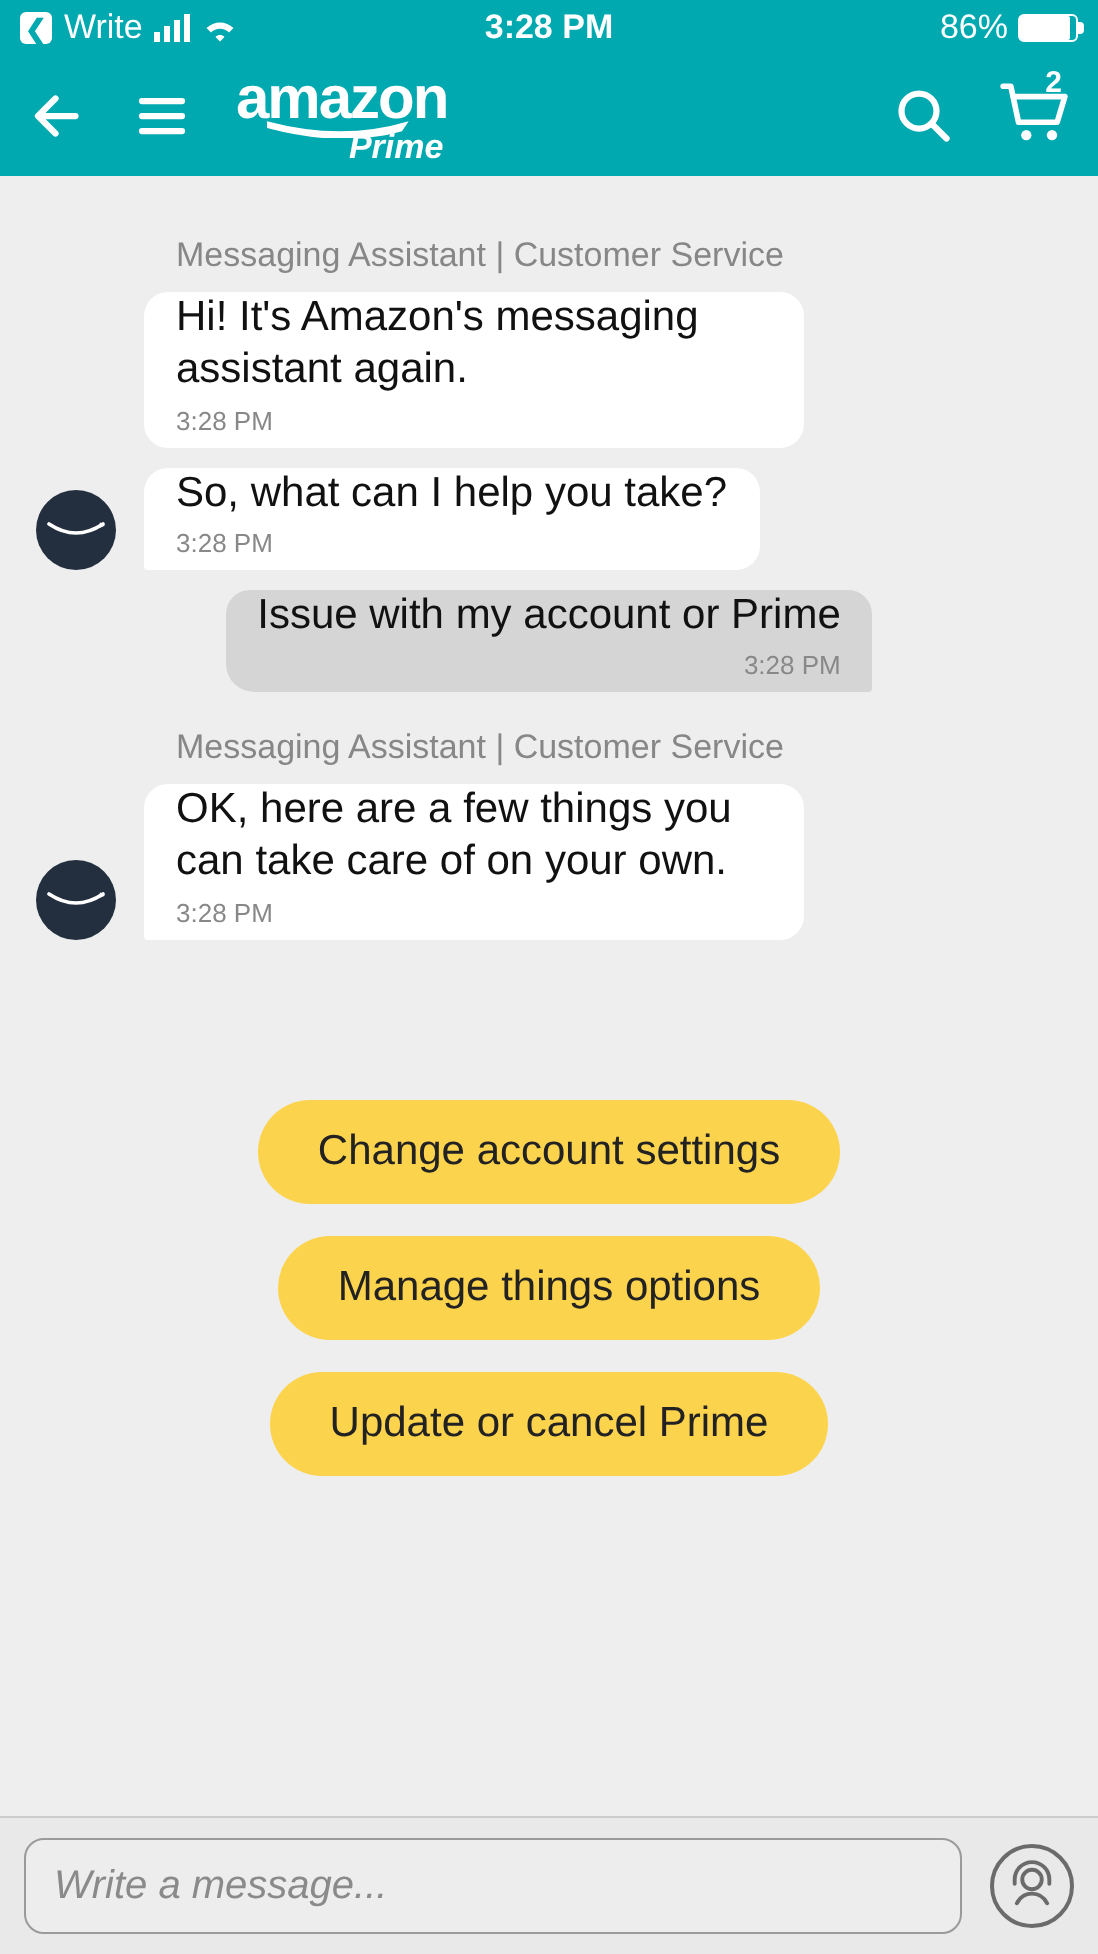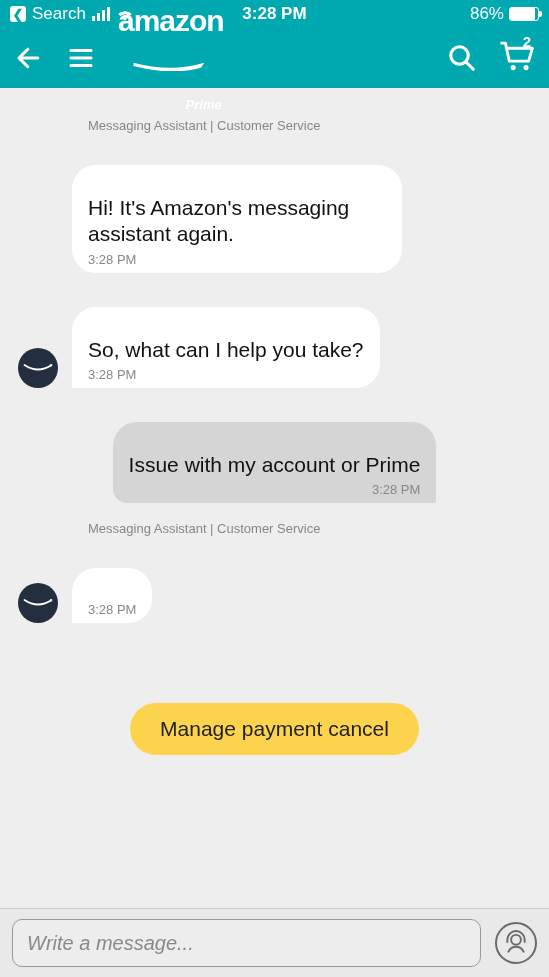--- a/index.html
+++ b/index.html
@@ -14,35 +14,35 @@
   .signal-bars { display:flex; align-items:flex-end; gap:2px; height:14px;}
   .signal-bars span { width:3px; background:#fff; display:block;}
   .signal-bars span:nth-child(1){height:5px;} .signal-bars span:nth-child(2){height:8px;} .signal-bars span:nth-child(3){height:11px;} .signal-bars span:nth-child(4){height:14px;}
   .battery { width:30px; height:14px; border:1.5px solid #fff; border-radius:3px; position:relative; display:flex; align-items:center;}
   .battery::after { content:""; position:absolute; right:-4px; width:3px; height:6px; background:#fff; border-radius:0 2px 2px 0;}
   .battery-fill { height:100%; width:89%; background:#fff; border-radius:1px;}
 
   
   .header { height:60px; background:#00a8b0; display:flex; align-items:center; padding:0 14px; gap:22px; color:#fff;}
   .hdr-icon { color:#fff; }
-  .logo { flex:0 0 auto; display:flex; flex-direction:column; align-items:center; line-height:1;gap:31px; }
+  .logo { flex:0 0 auto; display:flex; flex-direction:column; align-items:center; line-height:1; }
   .logo-main { font-size:30px; font-weight:700; letter-spacing:-1px;}
-  .logo-sub { font-size:13px; font-style:italic; font-weight:600; align-self:flex-end; margin-top:-4px; margin-right:2px;}
+  .logo-sub { font-size:17px; font-style:italic; font-weight:600; align-self:flex-end; margin-top:-4px; margin-right:2px;}
   .logo-swoosh { width:90px; height:10px; margin-top:-6px; }
   .spacer { flex:1; }
   .cart-wrap { position:relative; }
   .cart-badge { position:absolute; top:-6px; right:4px; font-size:15px; font-weight:700; color:#fff;}
 
   
   .chat { padding:30px 18px 0 18px; height:789px; overflow:hidden;}
-  .group-label { color:#878787; font-size:13px; margin:0 0 8px 70px;}
+  .group-label { color:#878787; font-size:17px; margin:0 0 8px 70px;}
   .row { display:flex; align-items:flex-end; margin-bottom:10px; }
   .avatar { width:40px; height:40px; border-radius:50%; background:#232f3e; display:flex; align-items:center; justify-content:center; margin-right:14px; flex-shrink:0;}
   .avatar-spacer { width:54px; flex-shrink:0;}
-  .bubble { background:#fff; border-radius:24px; padding:30px 16px 6px 16px; max-width:330px; box-shadow:none;margin-top:24px;}
+  .bubble { background:#fff; border-radius:12px; padding:0 16px 6px 16px; max-width:330px; box-shadow:none;}
   .bubble.wtail { border-bottom-left-radius:2px;}
   .msg-text { font-size:21px; color:#111; line-height:1.25;}
   .msg-time { font-size:13px; color:#888; margin-top:4px;}
   .row.user { justify-content:center; }
   .user .bubble { background:#d5d5d5; border-bottom-right-radius:2px; border-bottom-left-radius:14px; max-width:330px; position:relative;}
   .user .msg-time { text-align:right; }
 
   
   .quick-replies { margin-top:80px; display:flex; flex-direction:column; align-items:center; gap:16px;}
   .qr-btn { background:#fcd34d; color:#222; font-size:21px; padding:14px 30px; border:none; border-radius:999px; cursor:pointer; font-family:inherit;}
@@ -52,21 +52,21 @@
   .composer { flex:1; height:48px; border:1.5px solid #9a9a9a; border-radius:10px; padding:0 14px; font-size:20px; color:#333; background:#ededed; font-family:inherit;}
   .composer::placeholder { color:#8a8a8a; font-style:italic;}
   .agent-btn { width:42px; height:42px; border-radius:50%; border:2px solid #6b6b6b; display:flex; align-items:center; justify-content:center; flex-shrink:0;}
 </style>
 </head>
 <body>
 
 <div class="status-bar">
   <div class="status-left">
     <div class="back-glyph">❮</div>
-    <span>Search</span>
+    <span>Write</span>
     <div class="signal-bars">
         <span></span>
         <span></span>
         <span></span>
         <span></span>
       </div>
     <svg width="18" height="14" viewBox="0 0 24 18">
         <path fill="#fff" d="M12 18l-3-3c1.7-1.7 4.3-1.7 6 0l-3 3zm-6-6l-3-3c5-5 13-5 18 0l-3 3c-3.3-3.3-8.7-3.3-12 0z"></path>
       </svg>
   </div>
@@ -143,26 +143,29 @@
   <div class="group-label" style="margin-top:18px;">Messaging Assistant | Customer Service</div>
 
   <div class="row">
     <div class="avatar">
       <svg width="30" height="14" viewBox="0 0 100 30">
           <path d="M5 5 Q50 35 95 5" fill="none" stroke="#fff" stroke-width="6" stroke-linecap="round"></path>
           <path d="M90 2 L98 8 L88 12 Z" fill="#fff"></path>
         </svg>
     </div>
     <div class="bubble wtail">
+      <div class="msg-text">OK, here are a few things you can take care of on your own.</div>
       <div class="msg-time">3:28 PM</div>
     </div>
   </div>
 
   <div class="quick-replies">
-    <button class="qr-btn">Manage payment cancel</button>
+    <button class="qr-btn">Change account settings</button>
+    <button class="qr-btn">Manage things options</button>
+    <button class="qr-btn">Update or cancel Prime</button>
   </div>
 </div>
 
 <div class="composer-wrap">
   <input class="composer" type="text" placeholder="Write a message..." style="">
   <div class="agent-btn">
     <svg width="26" height="26" viewBox="0 0 24 24">
       <circle cx="12" cy="9" r="4.5" fill="none" stroke="#6b6b6b" stroke-width="1.8"></circle>
       <path d="M5 20c1.5-3 4-4.5 7-4.5s5.5 1.5 7 4.5" fill="none" stroke="#6b6b6b" stroke-width="1.8" stroke-linecap="round"></path>
       <path d="M4 11V9a8 8 0 0116 0v2" fill="none" stroke="#6b6b6b" stroke-width="1.8" stroke-linecap="round"></path>

